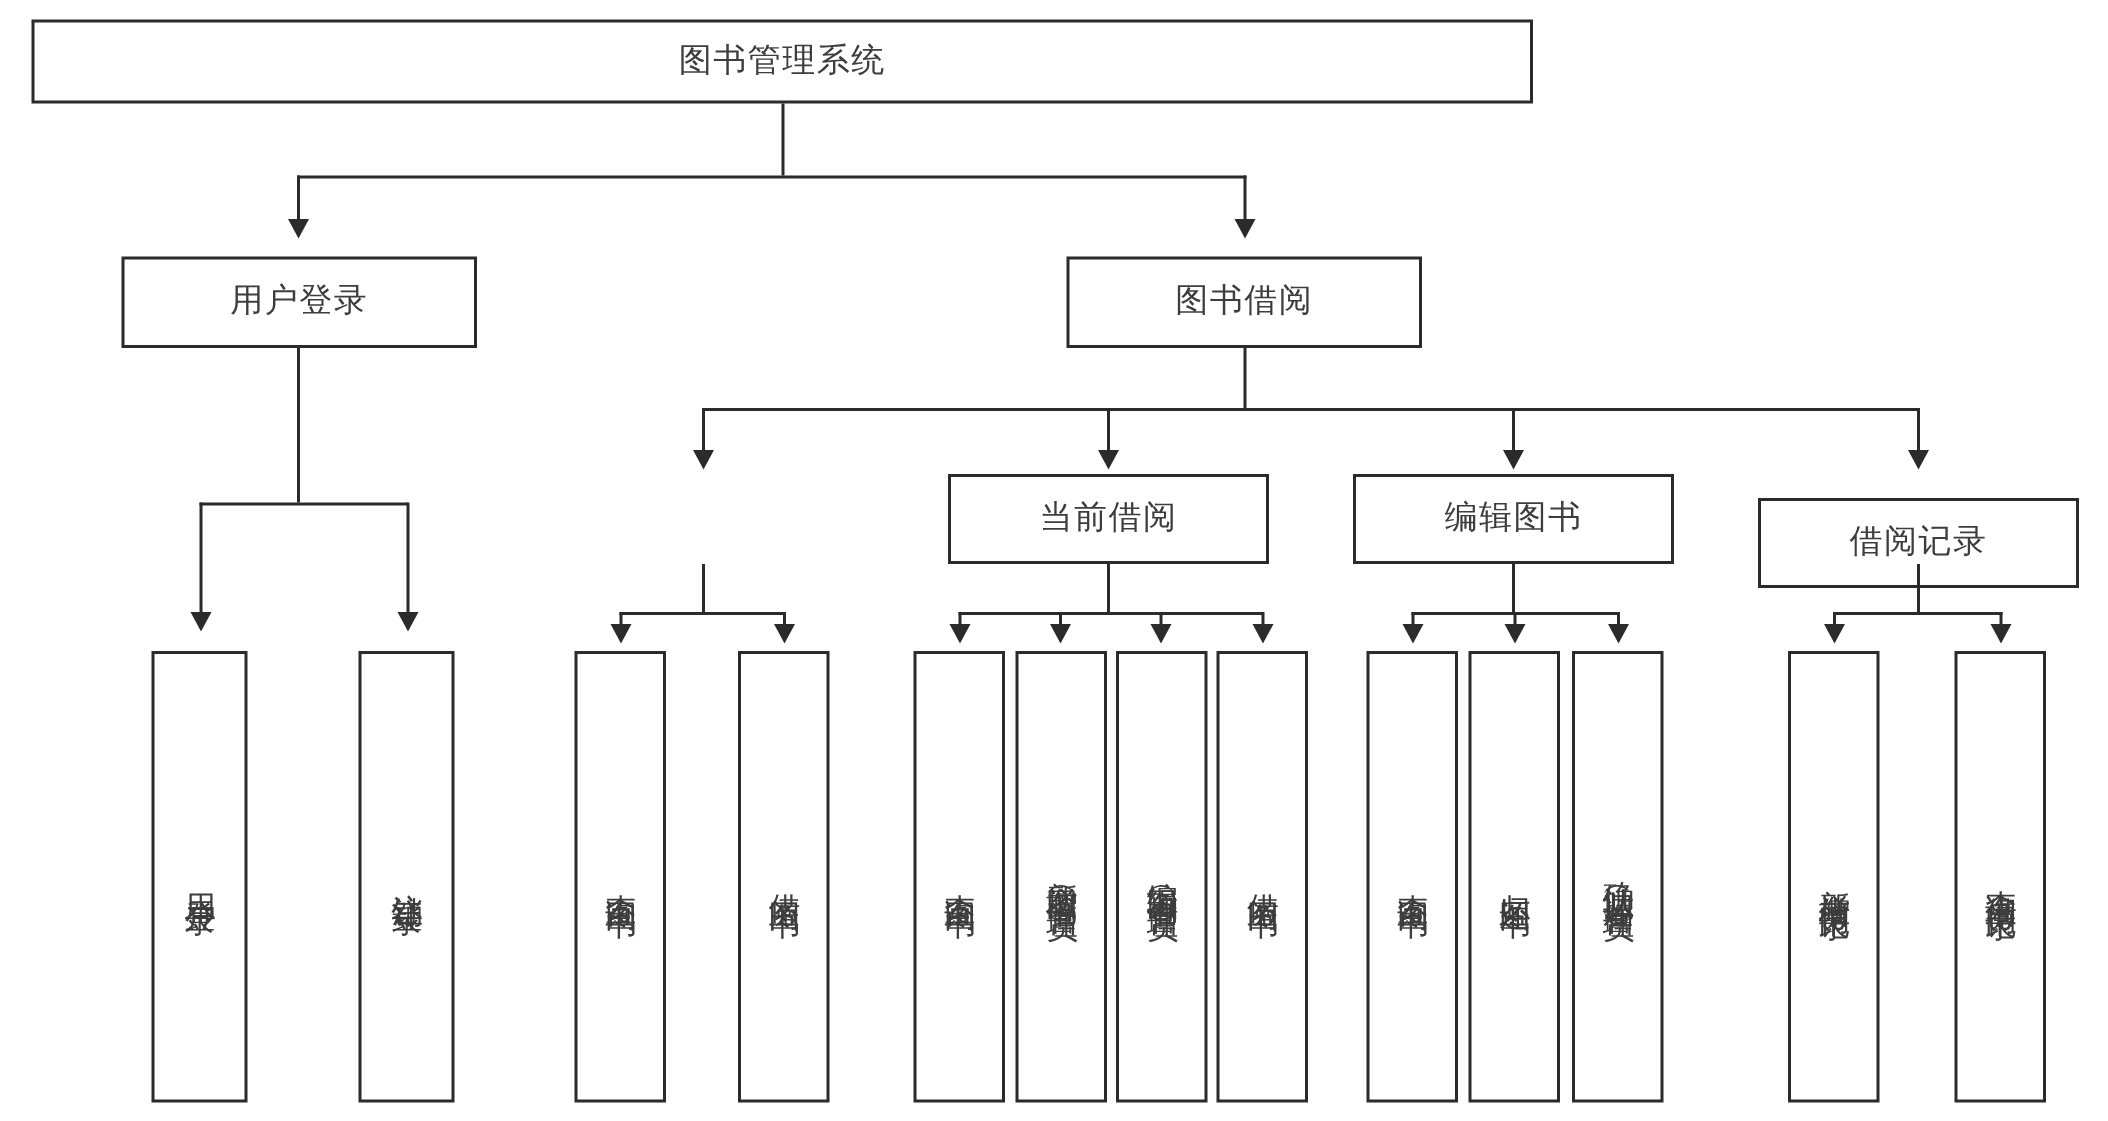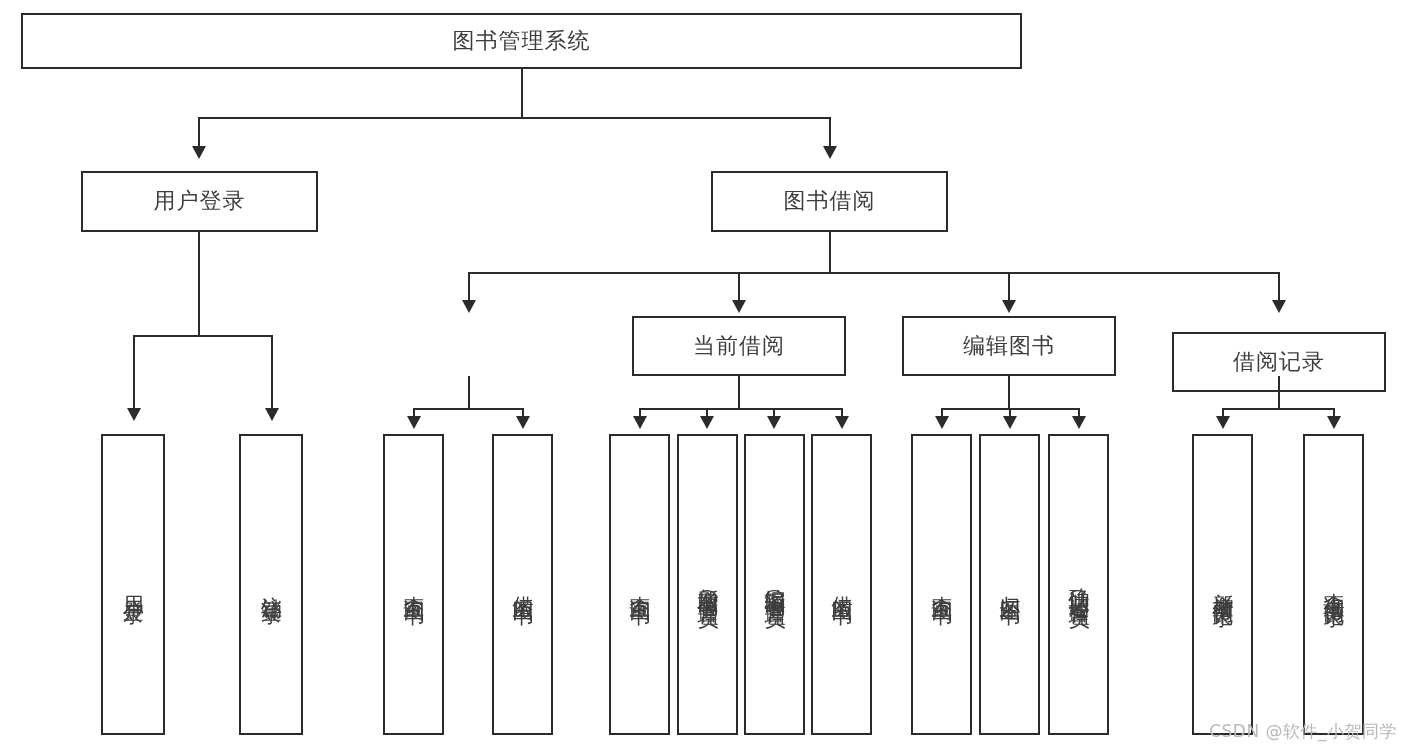--- a/index.html
+++ b/index.html
@@ -162,15 +162,14 @@
     <span class="vtxt">确认归还（管理员）</span>
   </div>
 
   <div class="node v" style="left:1192px;top:434px;width:61px;height:301px;">
     <span class="vtxt">新增借阅记录</span>
   </div>
   <div class="node v" style="left:1303px;top:434px;width:61px;height:301px;">
     <span class="vtxt">查询借阅记录</span>
   </div>
 
-  <div id="watermark">CSDN @软件_小贺同学</div>
 
 </div>
 
 </body></html>

